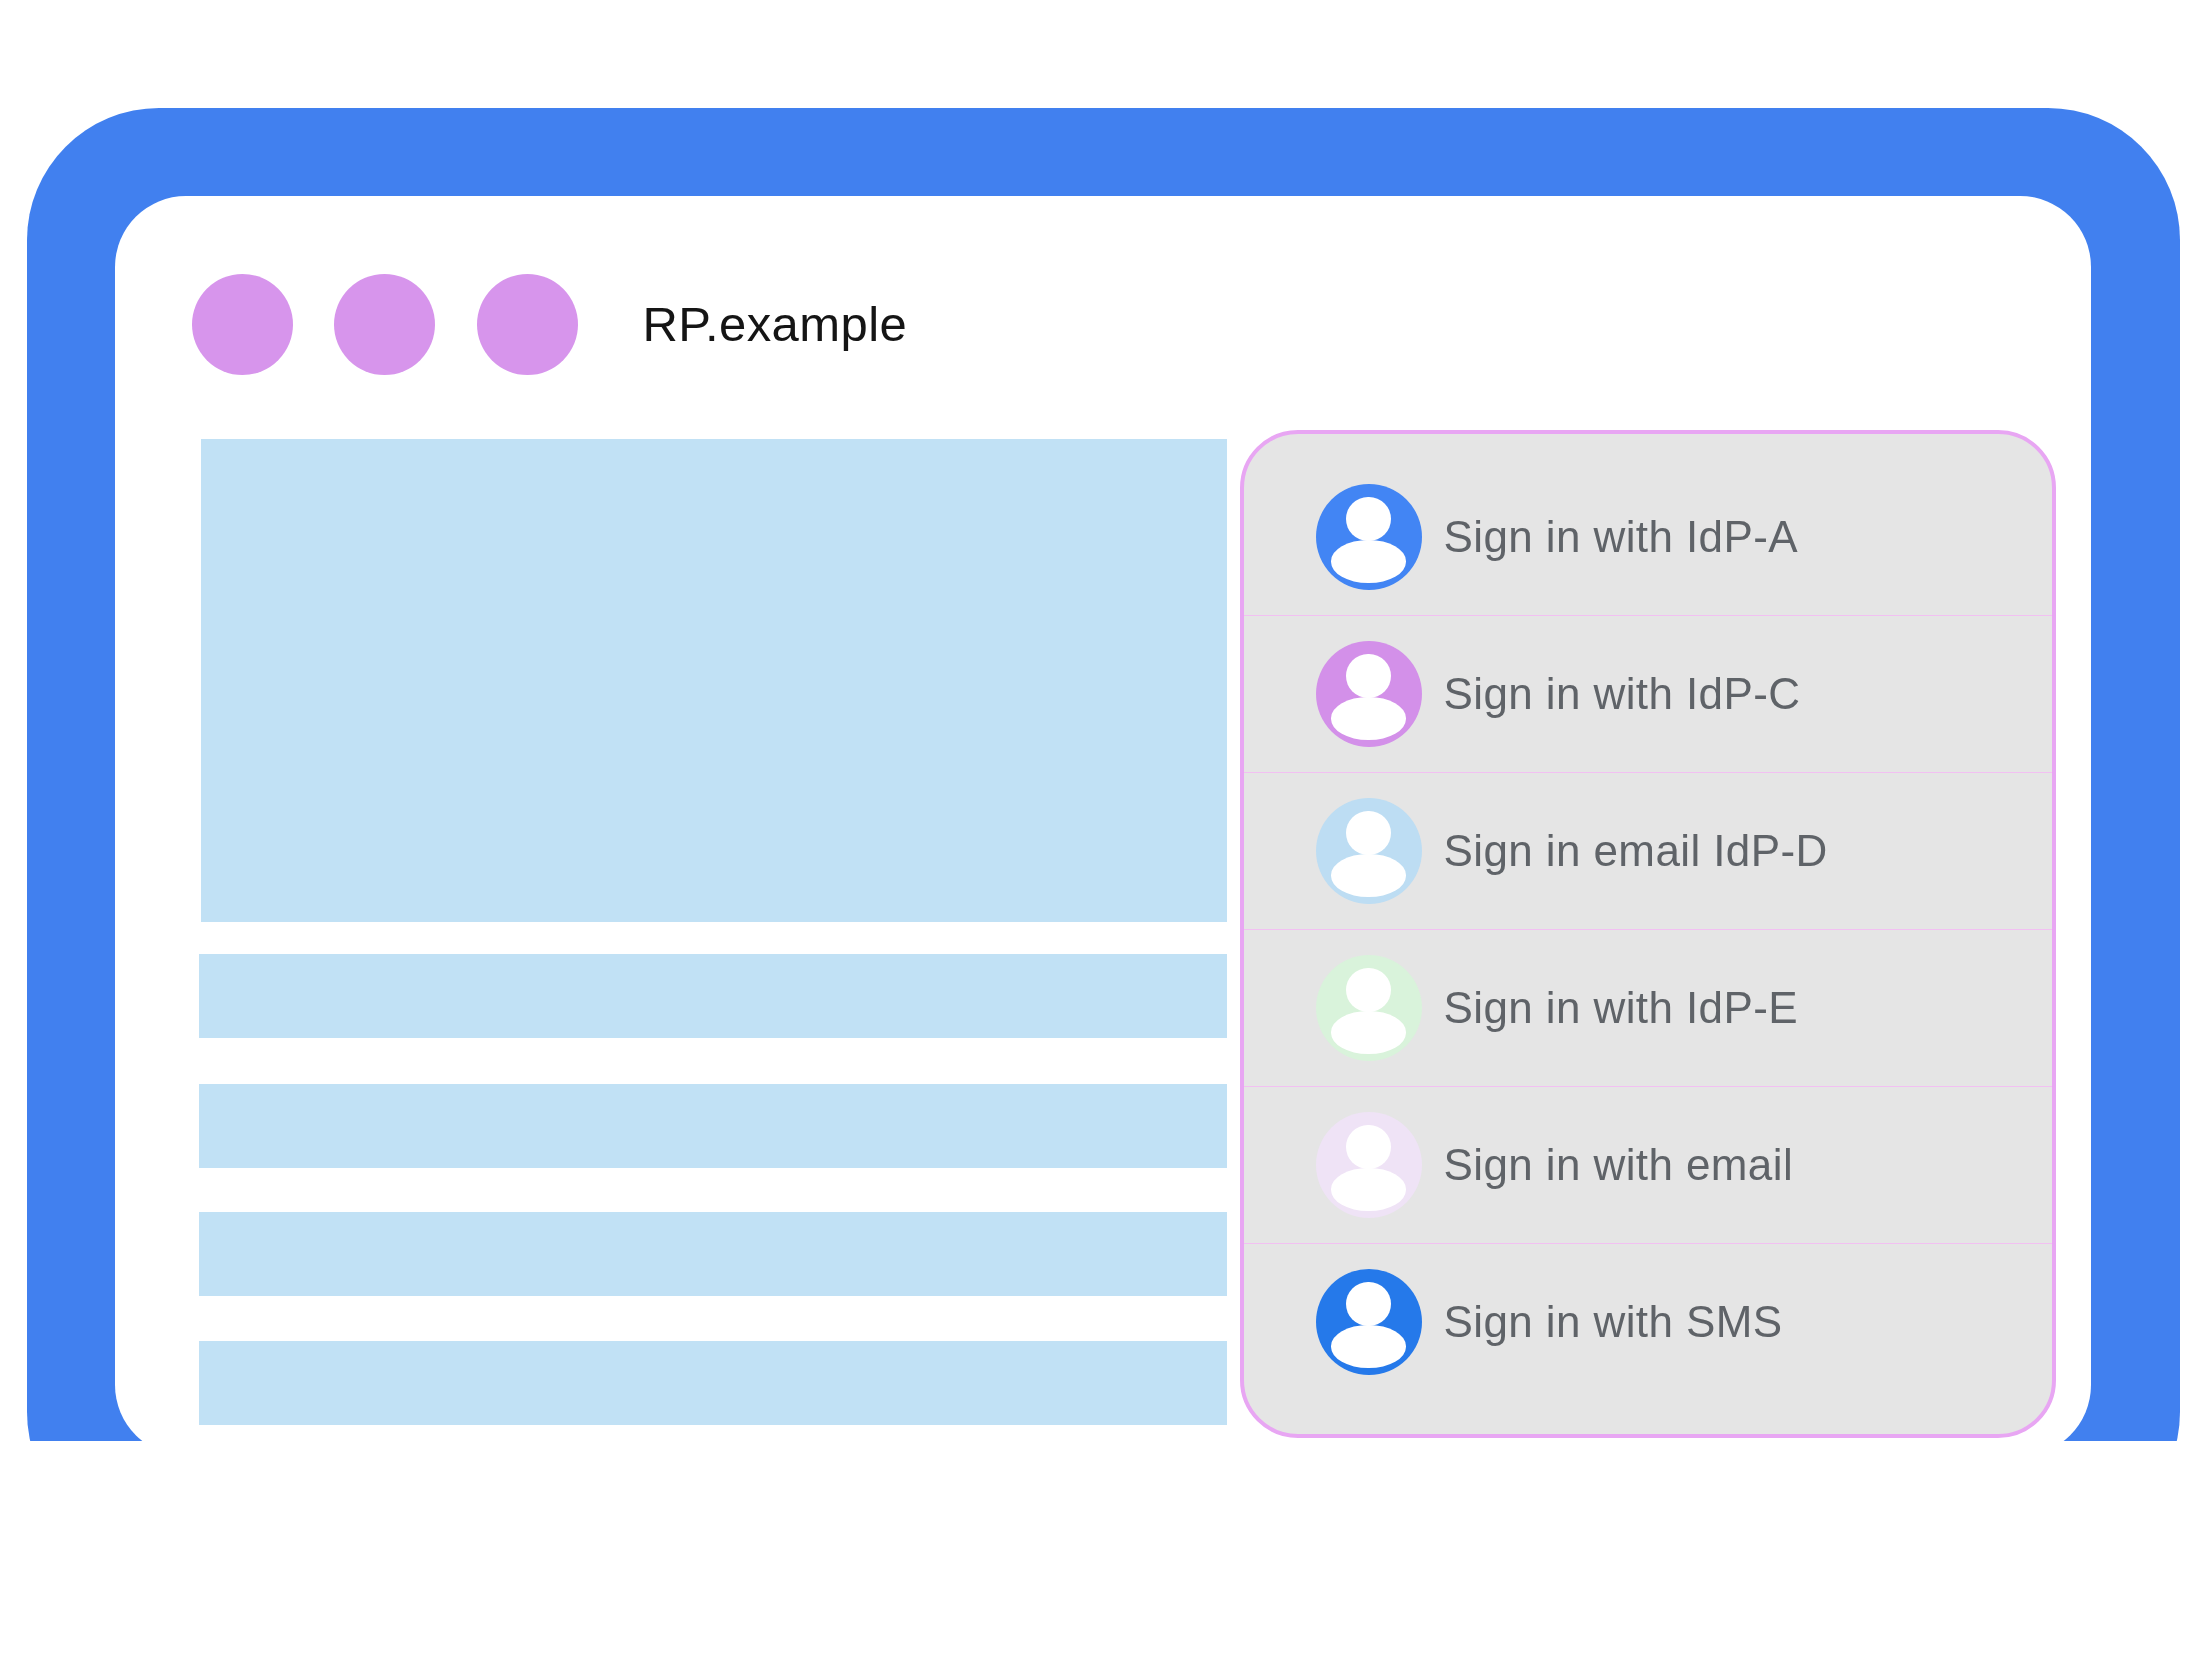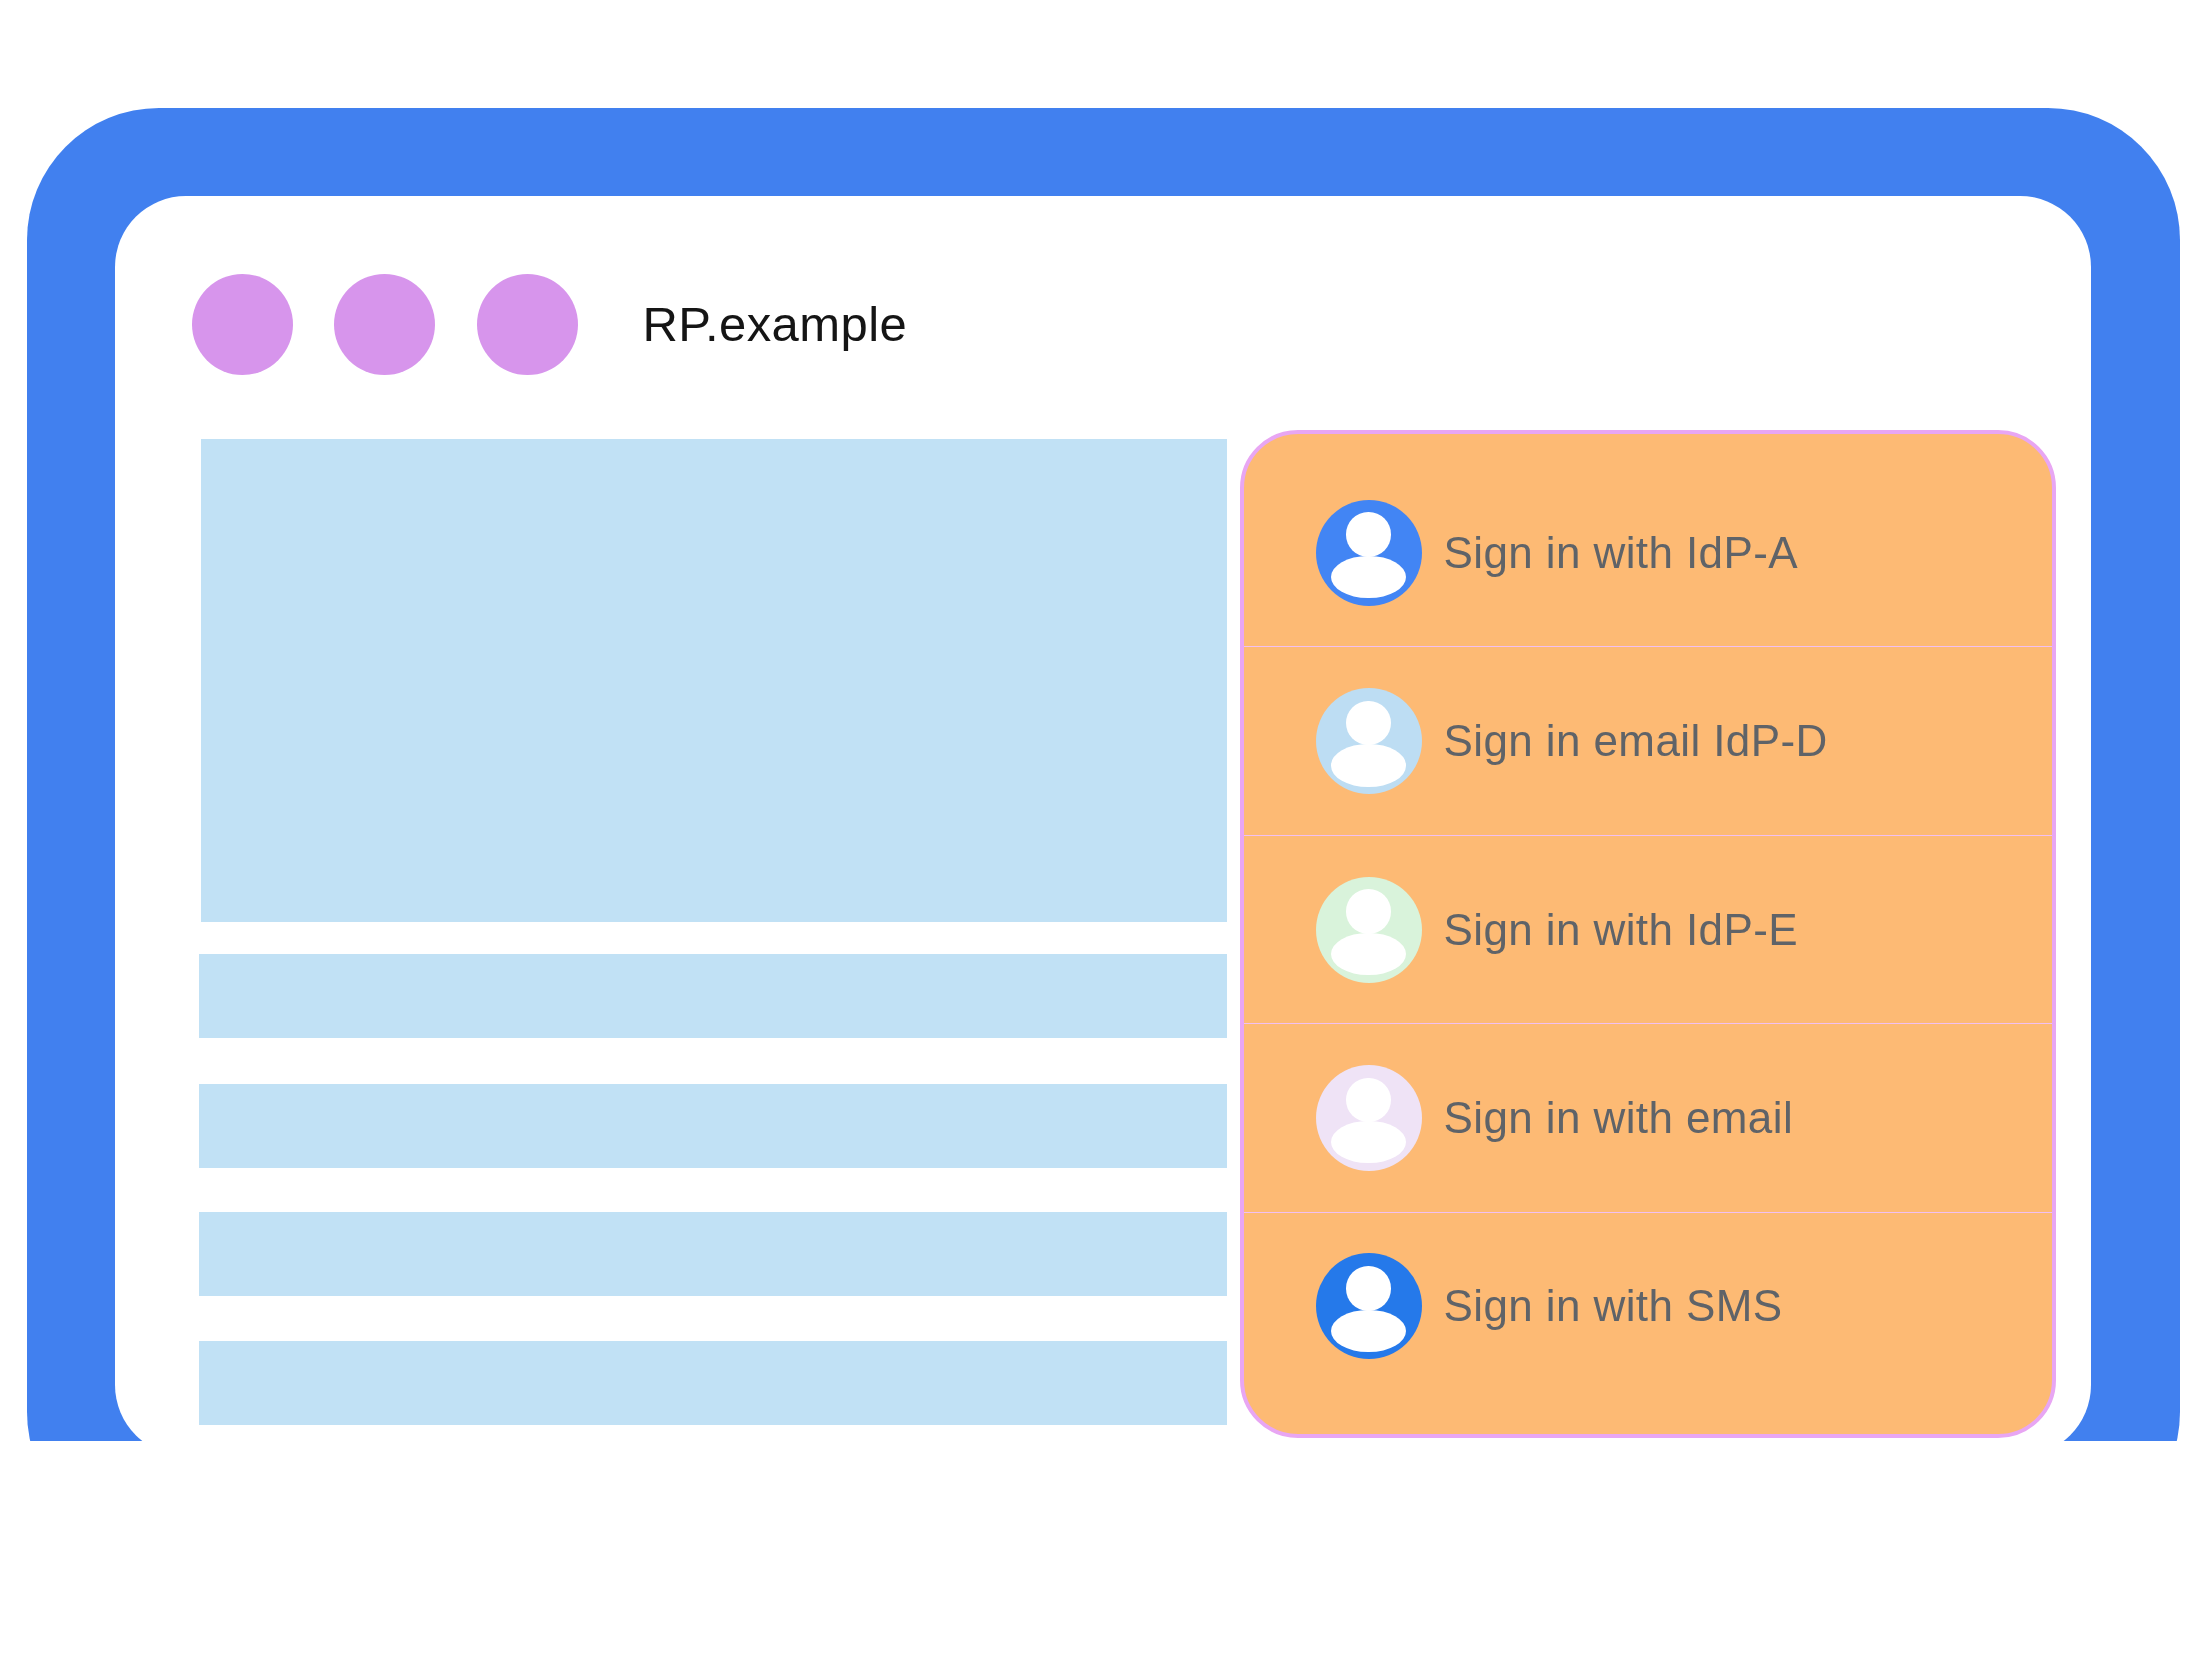--- a/index.html
+++ b/index.html
@@ -20,21 +20,21 @@
               color:#151515;letter-spacing:0.4px;white-space:nowrap;}
 
   
   .ph{position:absolute;background:#C1E1F5;}
   .ph-hero{left:86px;top:243px;width:1026px;height:483px;}
   .ph-line{left:84px;width:1028px;height:84px;}
   .ph-l1{top:758px;} .ph-l2{top:888px;} .ph-l3{top:1016px;} .ph-l4{top:1145px;}
 
   
   .panel{position:absolute;left:1125px;top:234px;width:816px;height:1008px;
-         box-sizing:border-box;background:#fdba74;border:4.4px solid #E8A6F3;
+         box-sizing:border-box;background:#e5e5e5;border:4.4px solid #E8A6F3;
          border-radius:58px;display:flex;flex-direction:column;
          padding:25px 0 34px 0;overflow:hidden;}
   .srow{flex:1;display:flex;align-items:center;padding-left:72px;}
   .srow + .srow{border-top:1.8px solid #F2C0F2;}
   .avatar{position:relative;width:106px;height:106px;border-radius:50%;
           overflow:hidden;flex:0 0 auto;}
   .avatar::before{content:"";position:absolute;left:29%;top:12%;width:42%;height:42%;
           border-radius:50%;background:#ffffff;}
   .avatar::after{content:"";position:absolute;left:15%;top:53%;width:70%;height:40%;
           border-radius:50%;background:#ffffff;}
@@ -70,20 +70,24 @@
       <div class="ph ph-line ph-l4"></div>
 
       <div class="panel">
 
         <div class="srow">
           <span class="avatar" style="background: rgb(66, 133, 244);"></span>
           <span class="srow-label">Sign in with IdP-A</span>
         </div>
 
 
+        <div class="srow">
+          <span class="avatar" style="background: rgb(211, 144, 233);"></span>
+          <span class="srow-label">Sign in with IdP-C</span>
+        </div>
 
         <div class="srow">
           <span class="avatar" style="background: rgb(189, 221, 243);"></span>
           <span class="srow-label">Sign in email IdP-D</span>
         </div>
 
         <div class="srow">
           <span class="avatar" style="background: rgb(217, 243, 219);"></span>
           <span class="srow-label">Sign in with IdP-E</span>
         </div>

